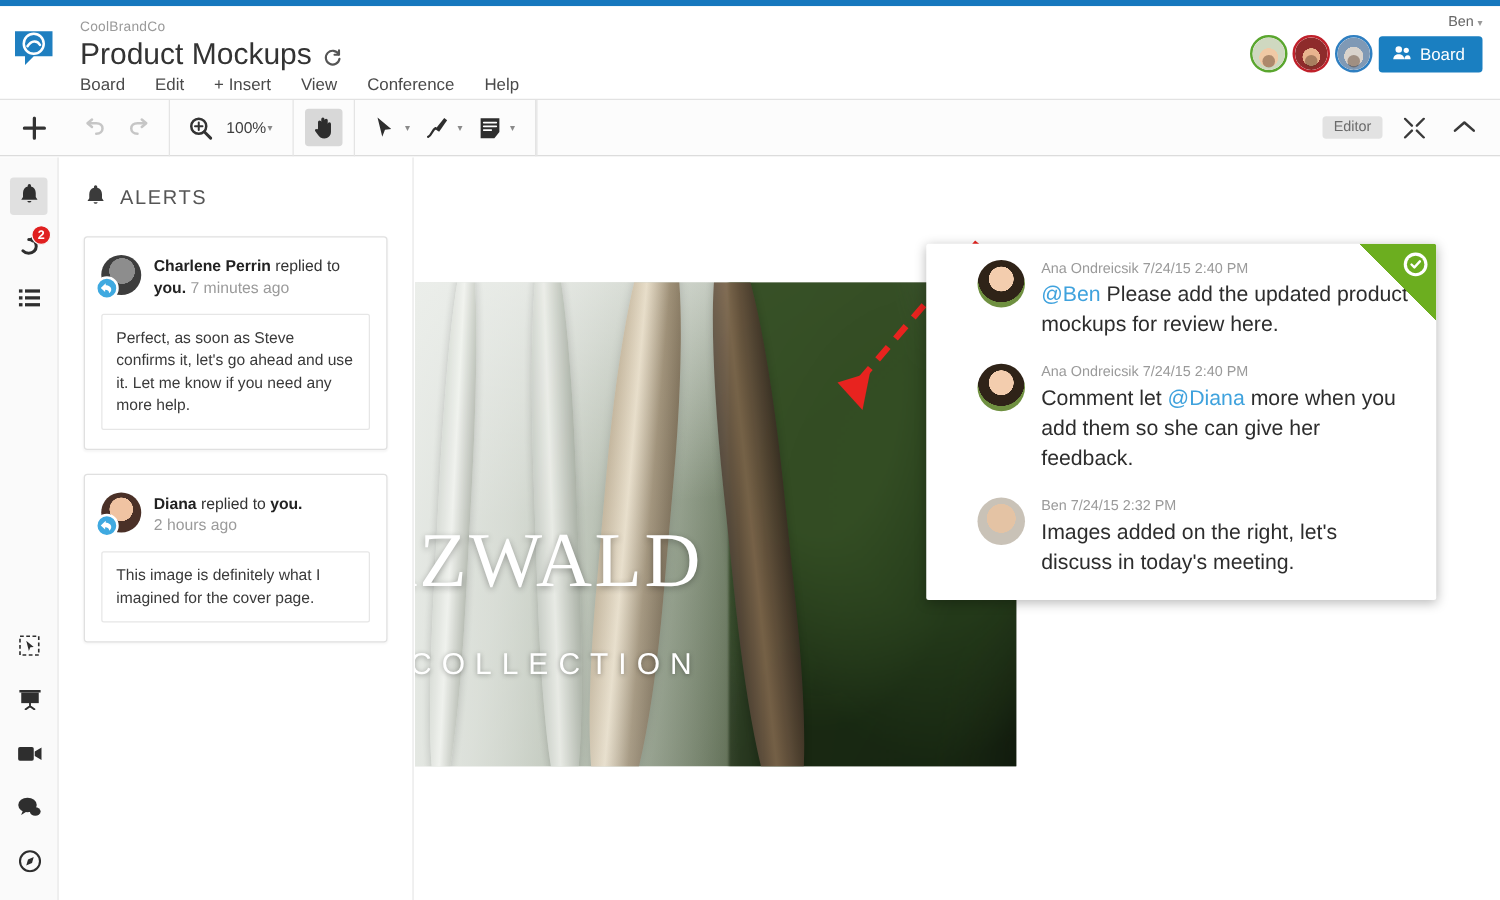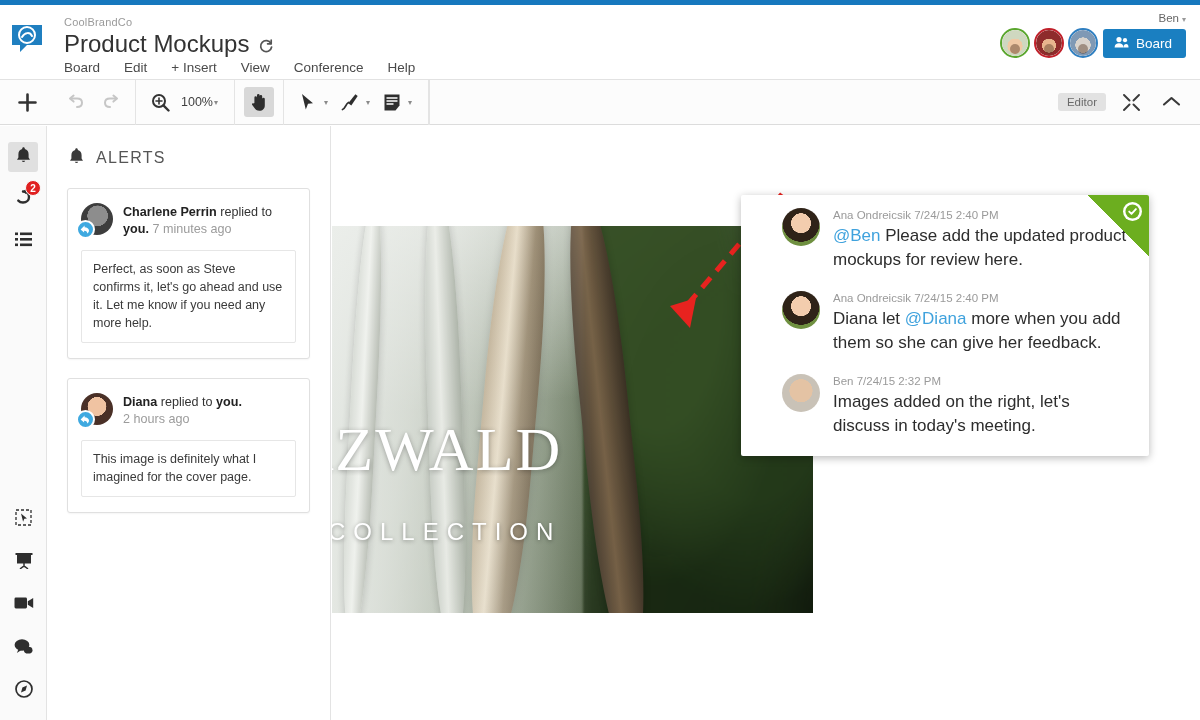--- a/index.html
+++ b/index.html
@@ -578,21 +578,21 @@
         <div class="cmt-body">
           <div class="cmt-meta">Ana Ondreicsik 7/24/15 2:40 PM</div>
           <div class="cmt-text"><span class="mention">@Ben</span><span> Please add the updated product mockups for review here.</span></div>
         </div>
       </div>
 
       <div class="cmt">
         <div class="cmt-av cav-ana"></div>
         <div class="cmt-body">
           <div class="cmt-meta">Ana Ondreicsik 7/24/15 2:40 PM</div>
-          <div class="cmt-text"><span>Diana let </span><span class="mention">@Diana</span><span> more when you add them so she can give her feedback.</span></div>
+          <div class="cmt-text"><span>Comment let </span><span class="mention">@Diana</span><span> more when you add them so she can give her feedback.</span></div>
         </div>
       </div>
 
       <div class="cmt">
         <div class="cmt-av cav-ben"></div>
         <div class="cmt-body">
           <div class="cmt-meta">Ben 7/24/15 2:32 PM</div>
           <div class="cmt-text">Images added on the right, let's discuss in today's meeting.</div>
         </div>
       </div>

